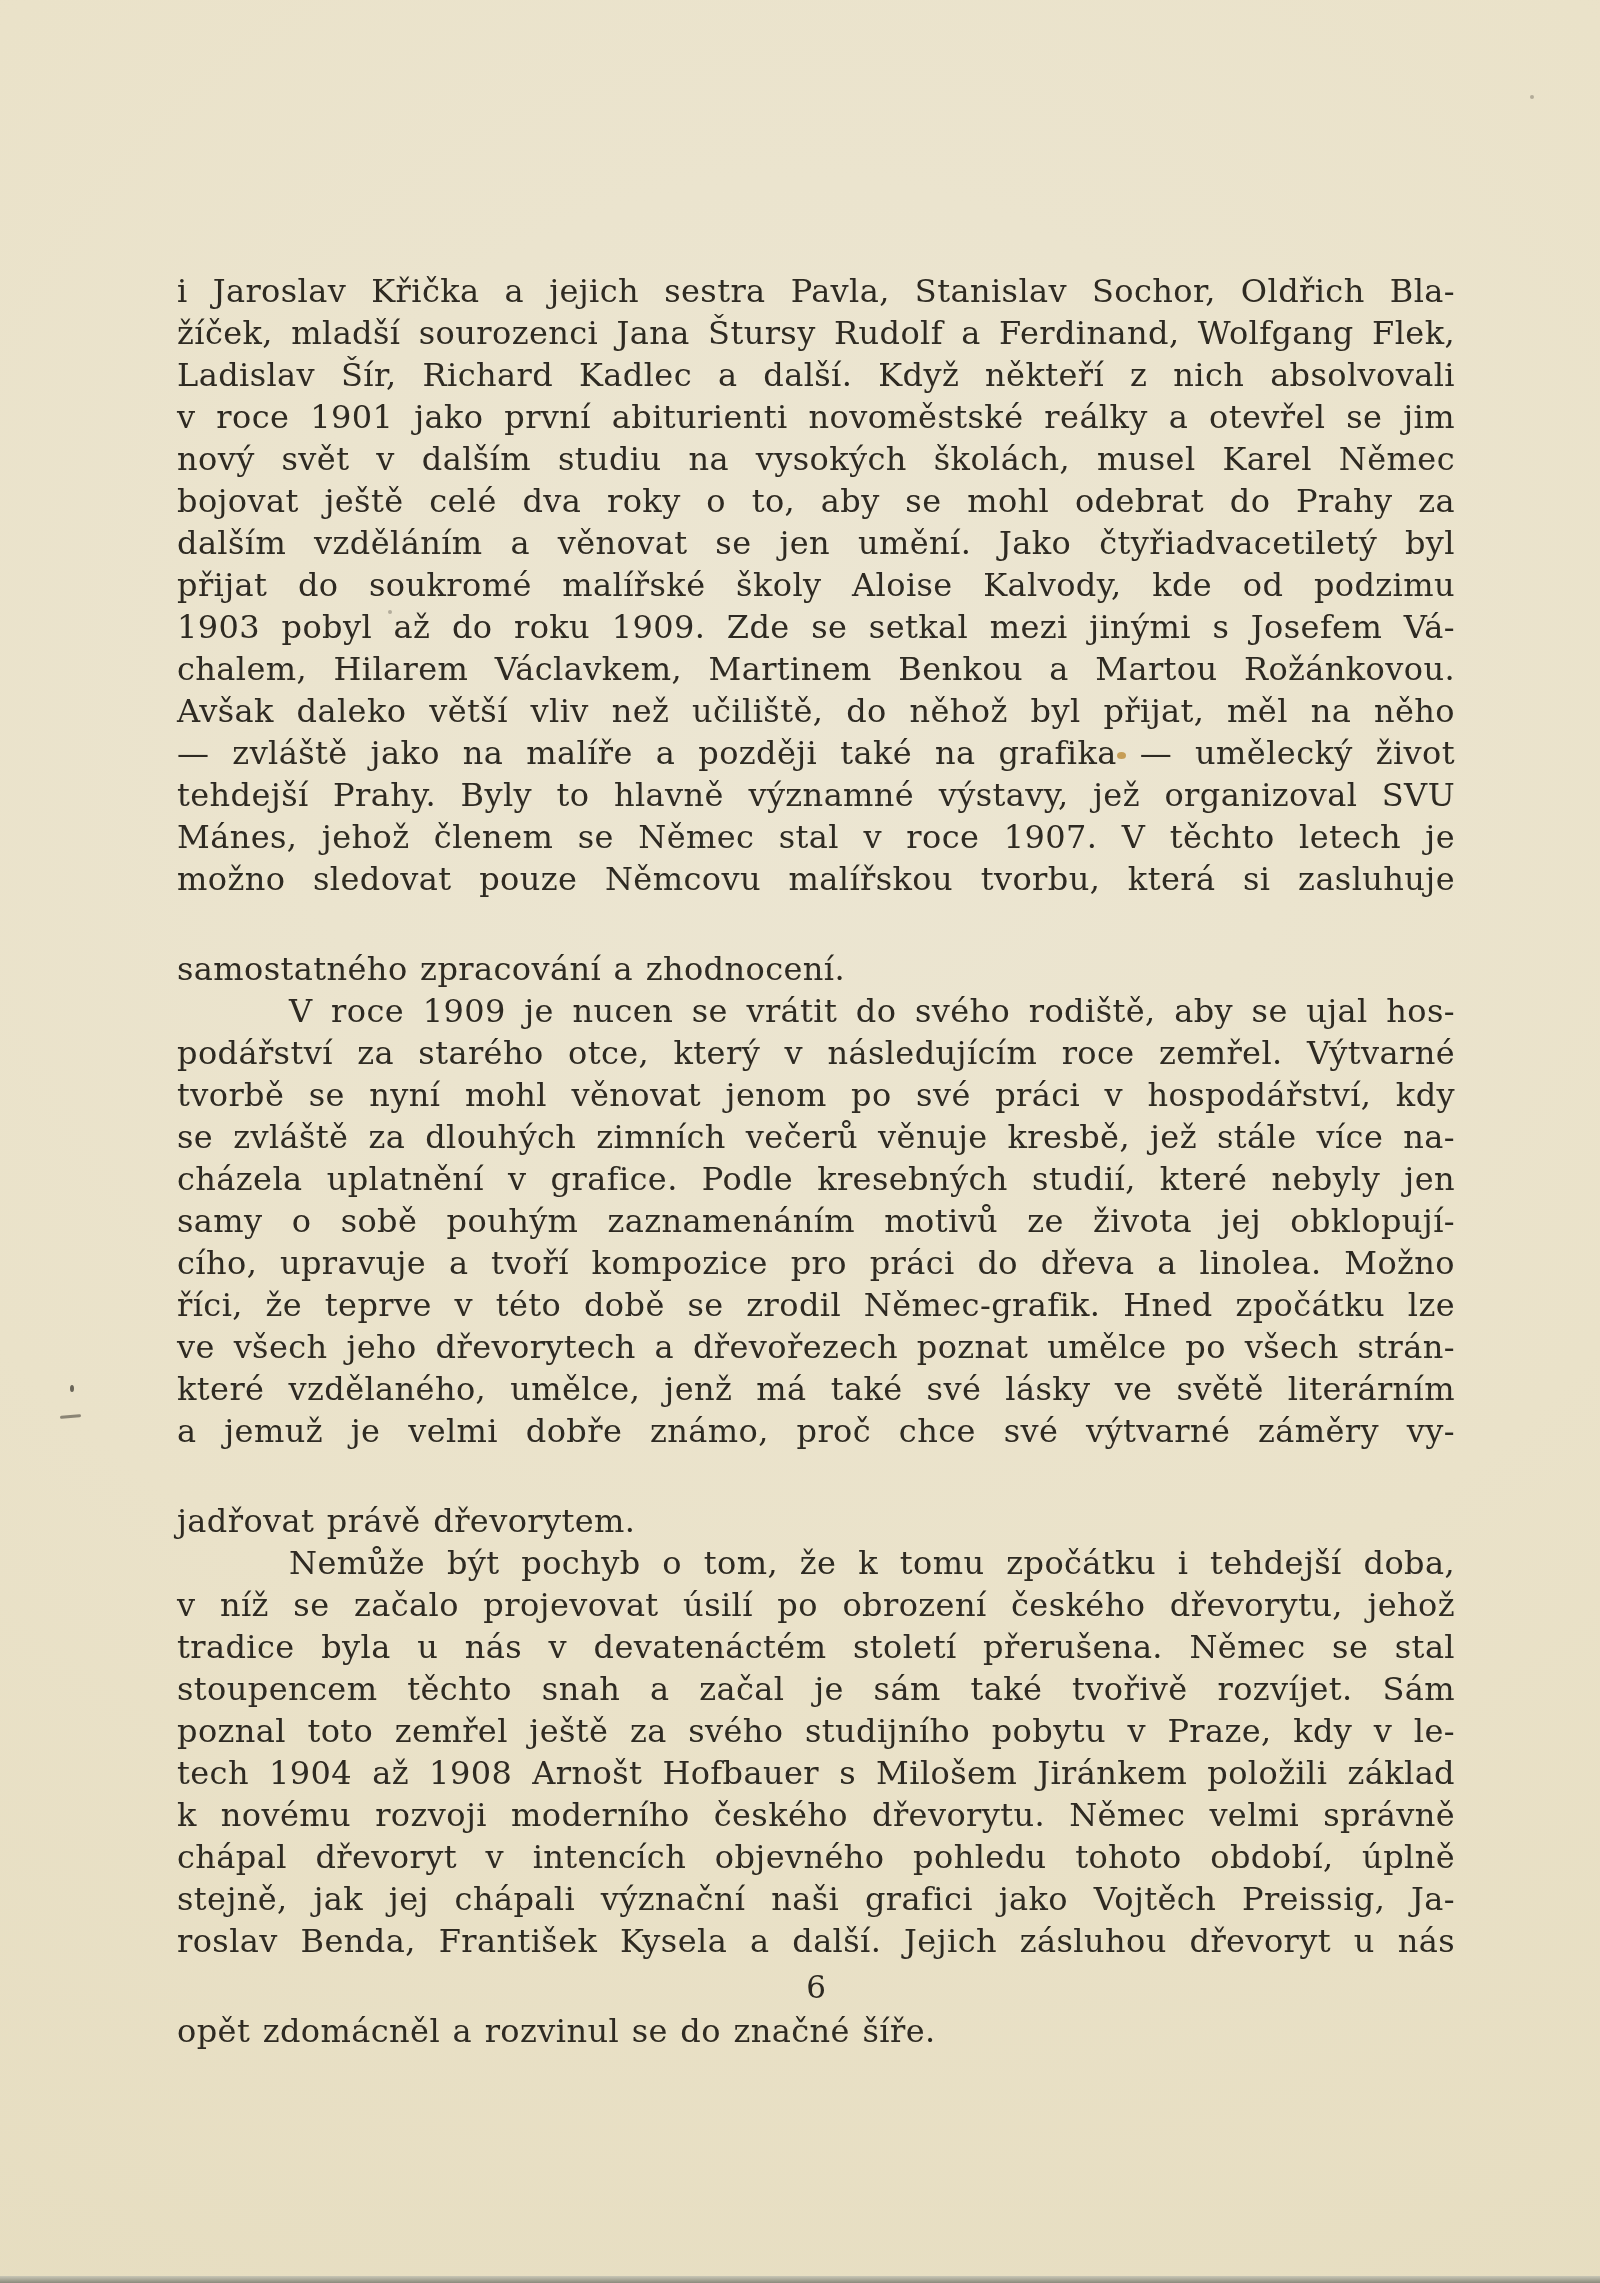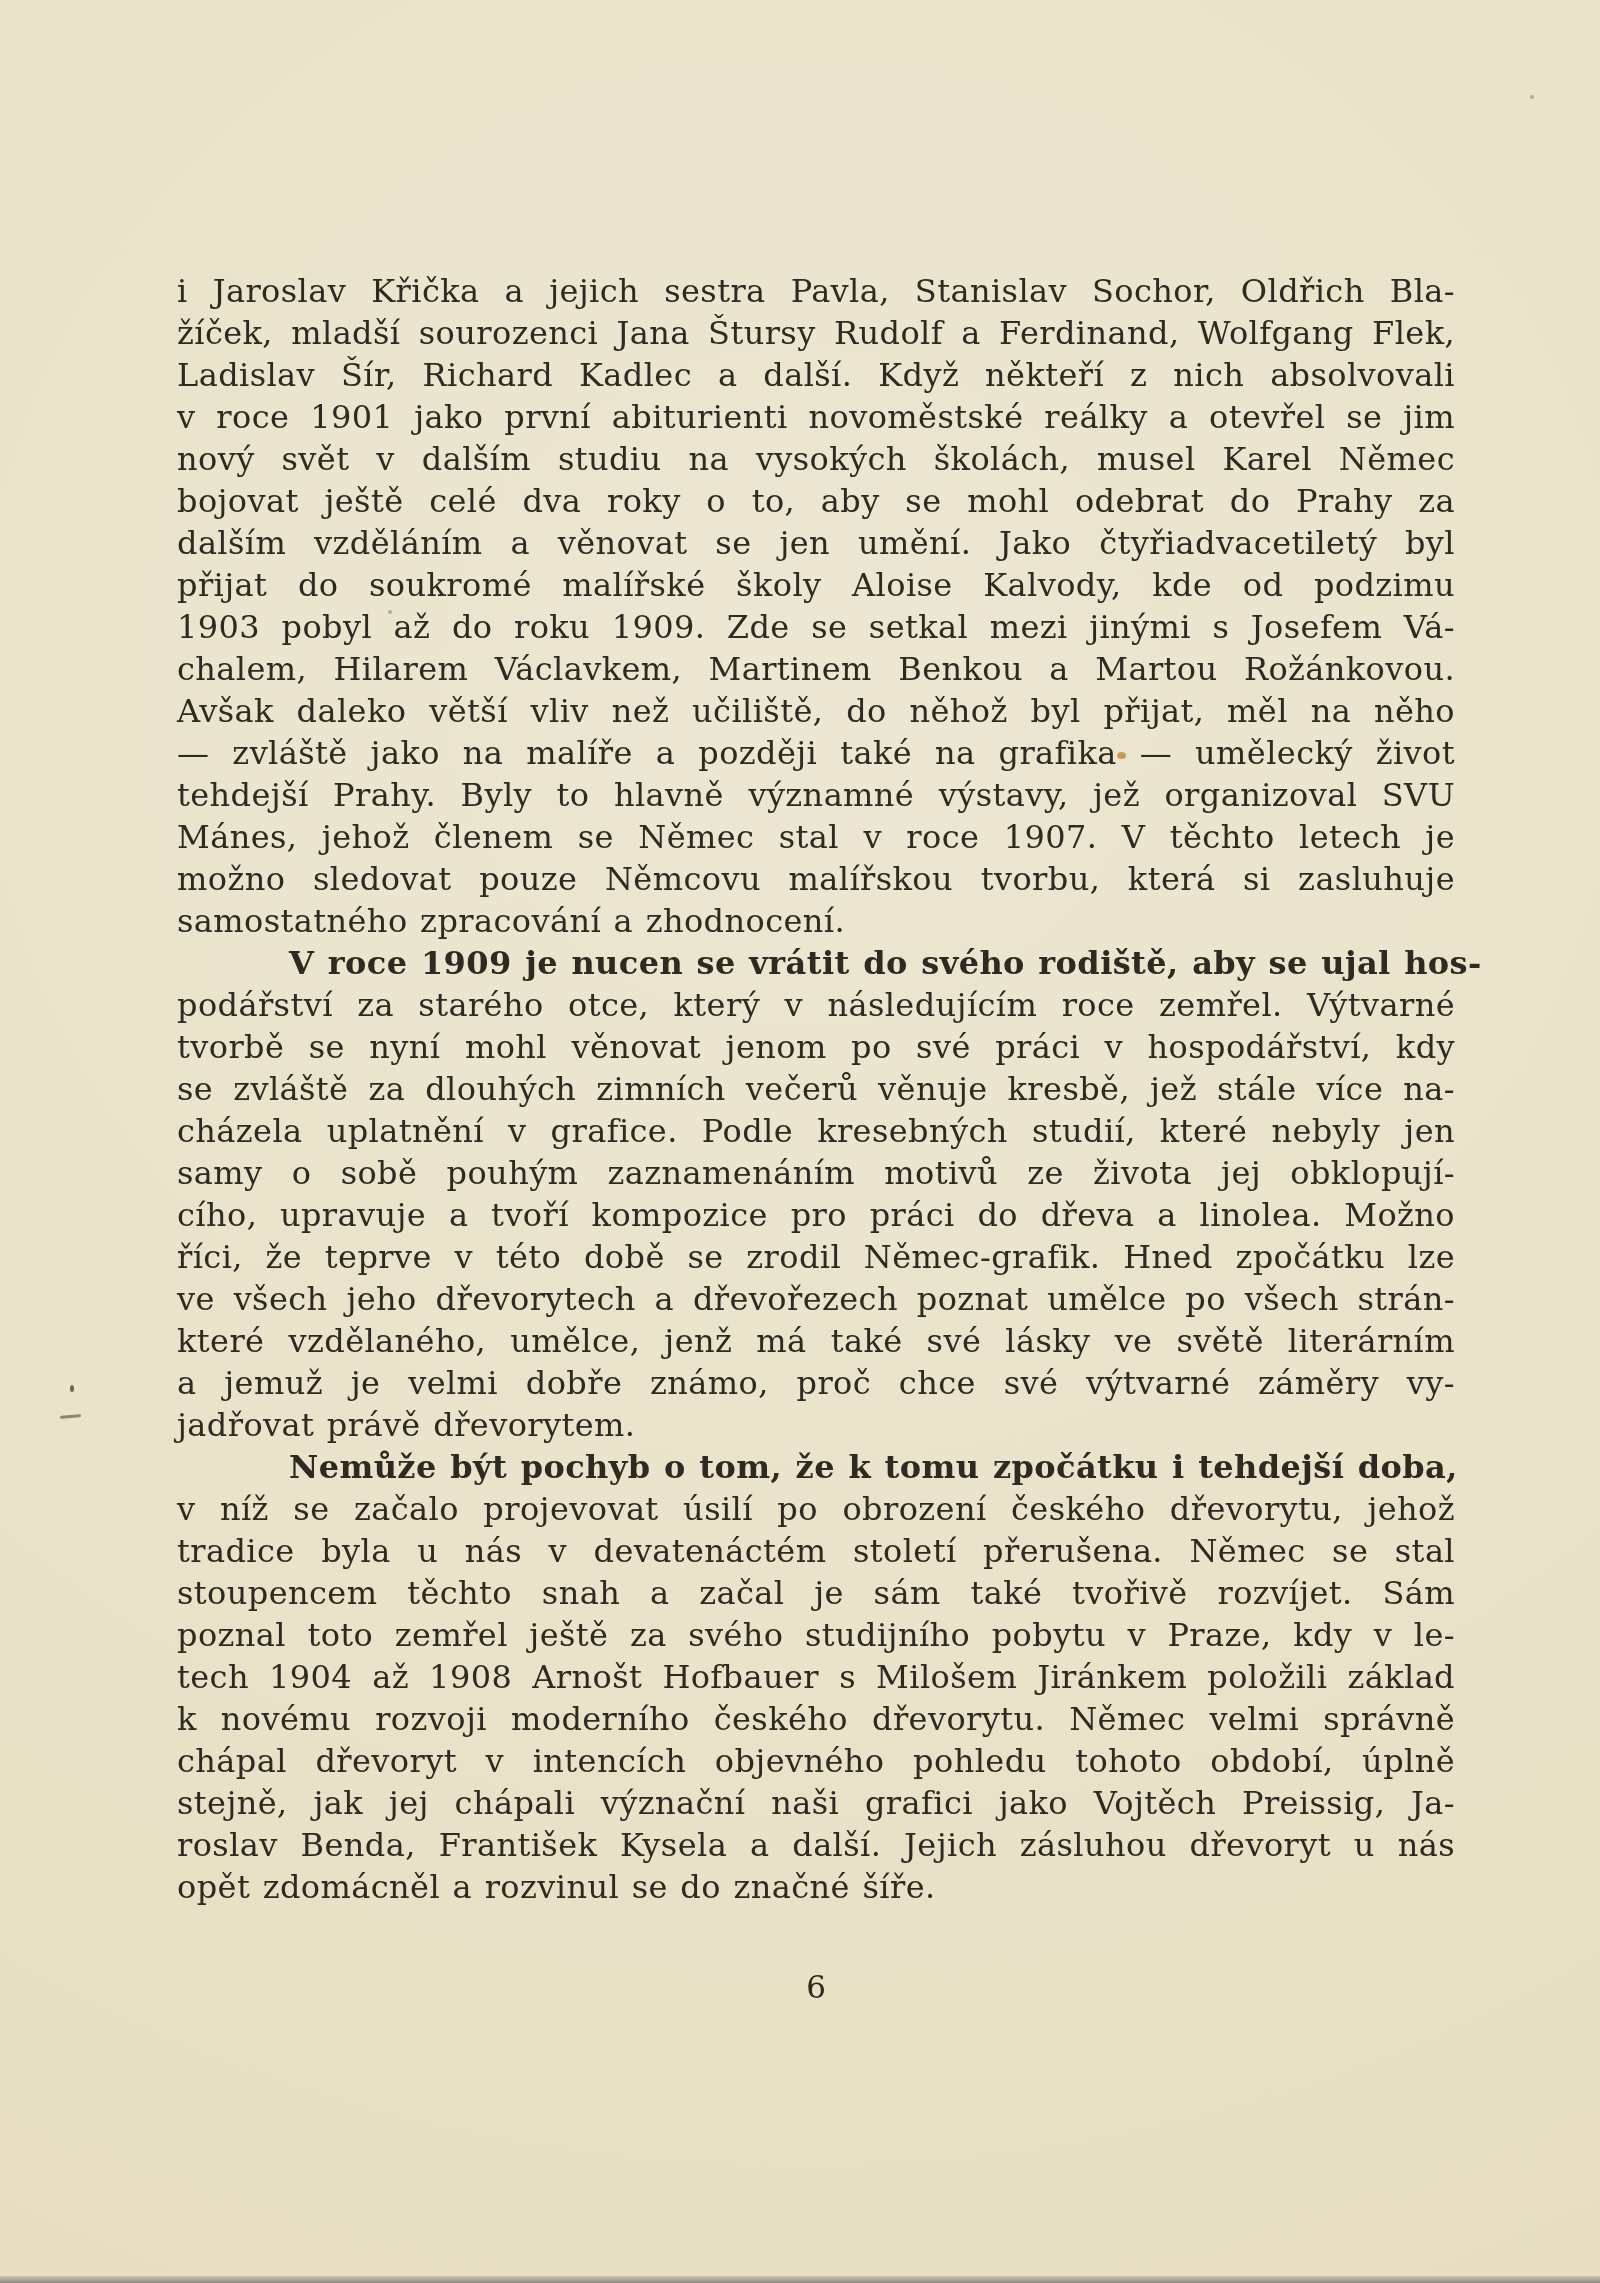--- a/index.html
+++ b/index.html
@@ -37,24 +37,24 @@
     font-size: 32px;
     line-height: 42px;
     letter-spacing: 0.4px;
     word-spacing: 2px;
     text-align: justify;
     text-align-last: justify;
     white-space: nowrap;
   }
   .line.par-end {
     text-align-last: left;
+    margin-top: 48px;
   }
   .line.indent {
     padding-left: 112px;
-    font-weight: bold;
   }
   .page-number {
     position: absolute;
     left: 177px;
     top: 1966px;
     width: 1278px;
     text-align: center;
     font-size: 31px;
     line-height: 42px;
   }

